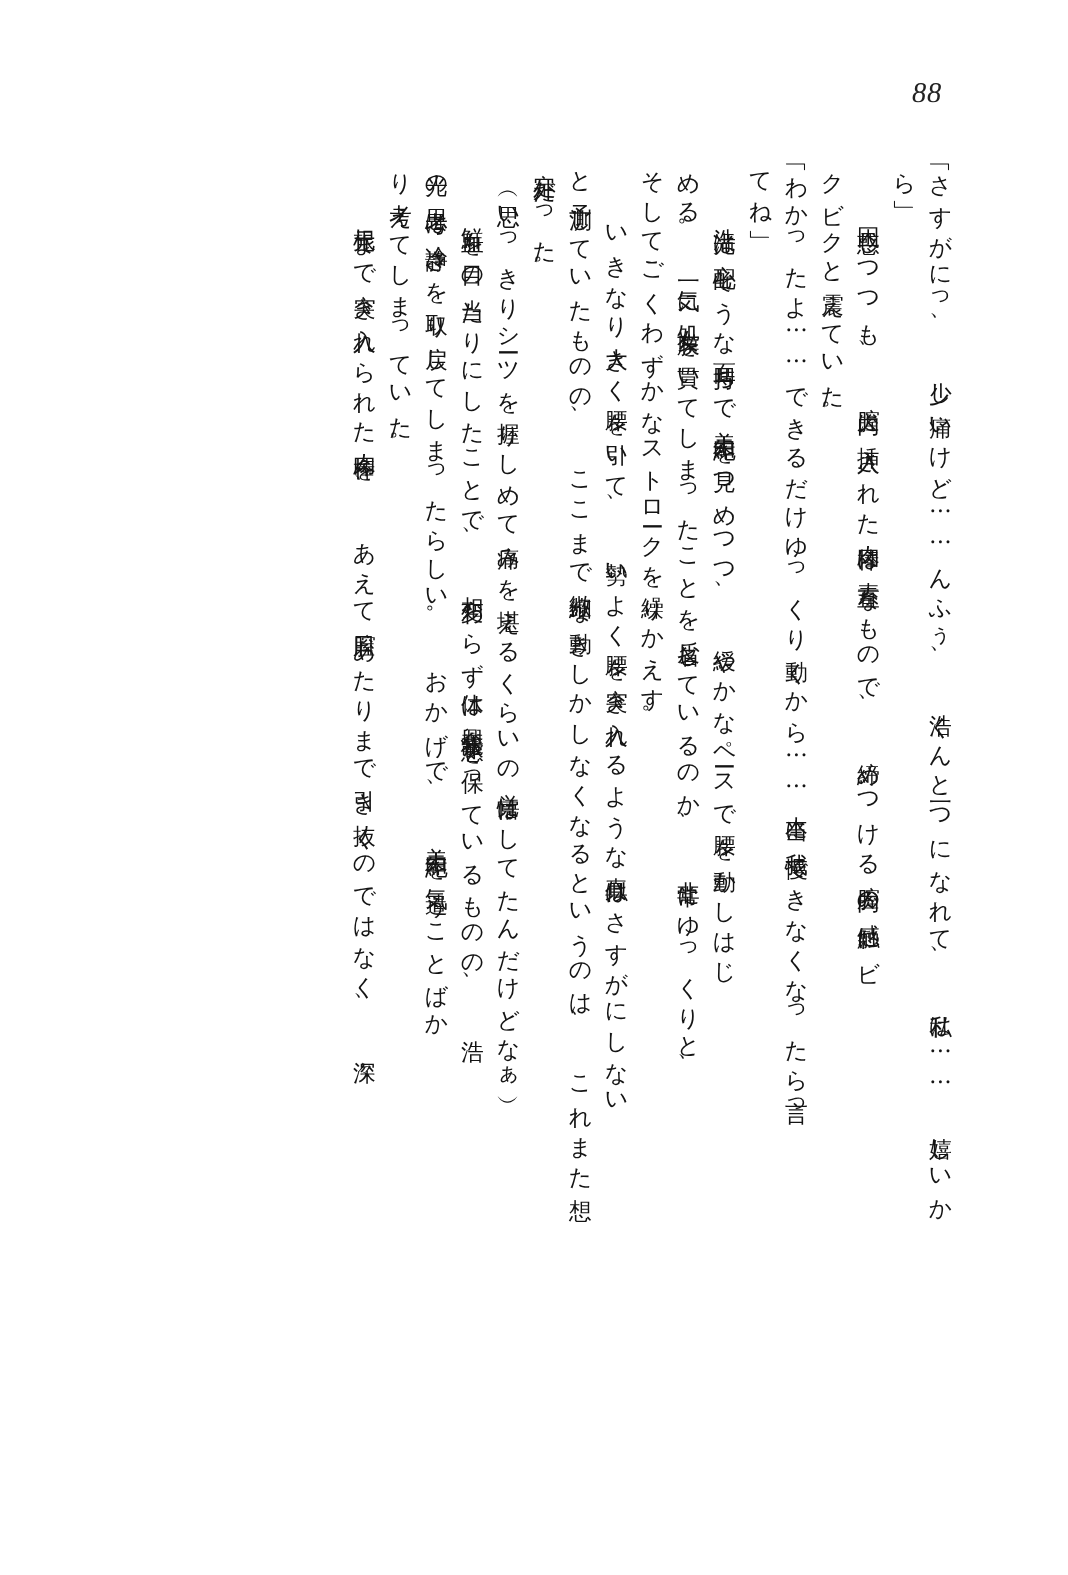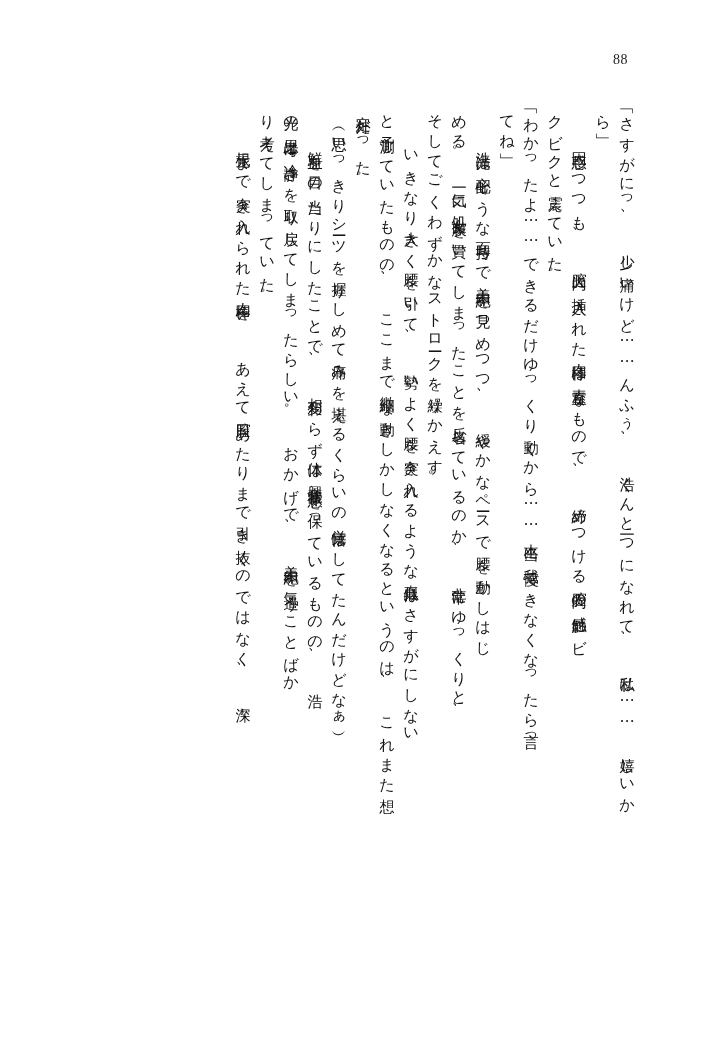--- a/index.html
+++ b/index.html
@@ -14,21 +14,22 @@
     background: #ffffff;
     overflow: hidden;
     font-family: "Liberation Serif", serif;
     color: #1a1a1a;
   }
   .page-number {
     position: absolute;
     top: 52px;
     right: 84px;
     font-family: "Liberation Serif", serif;
-    font-size: 14px;
+    font-style: italic;
+    font-size: 19px;
     color: #222;
     letter-spacing: 0.5px;
   }
   .text-block {
     position: absolute;
     top: 104px;
     right: 78px;
     height: 865px;
     width: 560px;
     display: flex;

